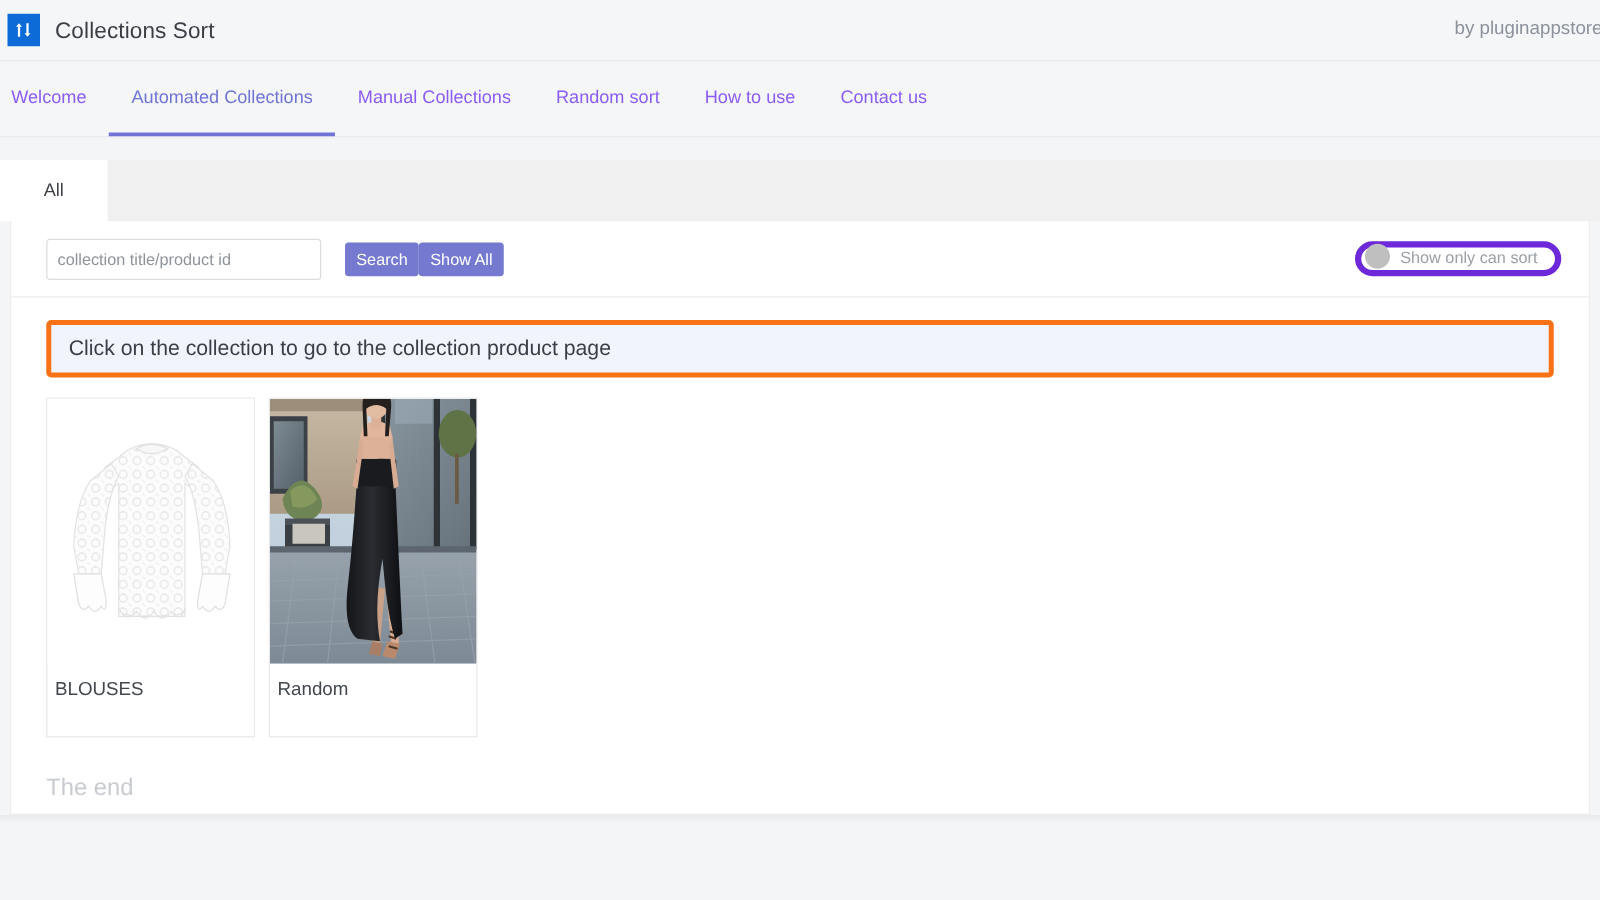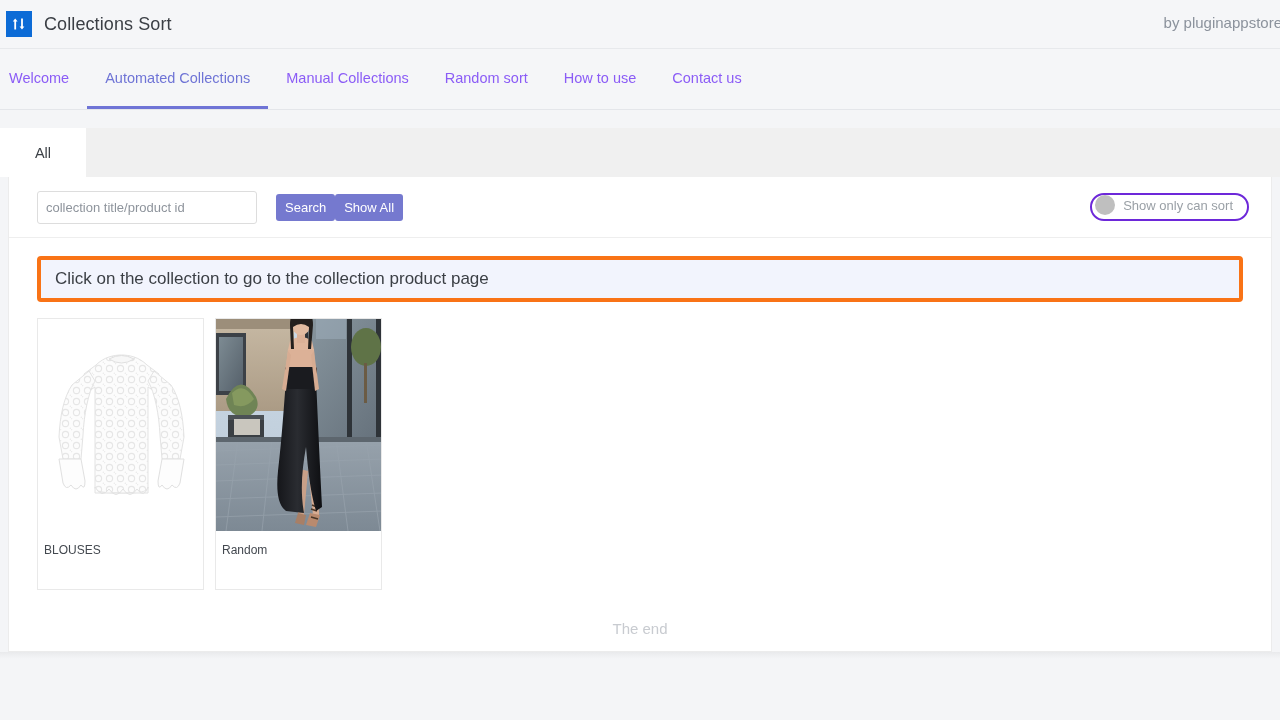--- a/index.html
+++ b/index.html
@@ -133,21 +133,21 @@
     font-size: 13px;
     font-family: "Liberation Sans", sans-serif;
     cursor: pointer;
     line-height: 27px;
   }
   .btn.show-all { margin-left: 0; }
   .spacer { flex: 1 1 auto; }
   .toggle-pill {
     display: flex; align-items: center;
     height: 28px;
-    border: 2px solid #6d28d9;
+    border: 5px solid #6d28d9;
     border-radius: 14px;
     padding: 0 14px 4px 3px;
     background: #fff;
     cursor: pointer;
     gap: 8px;
   }
   .toggle-knob {
     width: 20px; height: 20px;
     border-radius: 50%;
     background: #bfbfbf;
@@ -186,36 +186,36 @@
     display: flex;
     flex-direction: column;
   }
   .card-media {
     height: 212px;
     overflow: hidden;
     position: relative;
     background: #fff;
   }
   .card-title {
-    font-size: 12px;
+    font-size: 15px;
     color: #43484f;
     padding: 12px 6px 0 6px;
     height: 58px;
   }
 
   
   .blouse-svg { display:block; margin: 0 auto; }
 
   
   .dress-scene { width: 167px; height: 212px; display: block; }
 
   .the-end {
-    text-align: center;
+    text-align: left;
     color: #c8cbd0;
-    font-size: 15px;
+    font-size: 19px;
     margin-top: 30px;
   }
 </style>
 </head>
 <body>
 
 <div class="app-header">
   <div class="brand">
     <div class="logo-mark">
       <svg width="18" height="18" viewBox="0 0 18 18" aria-hidden="true">

